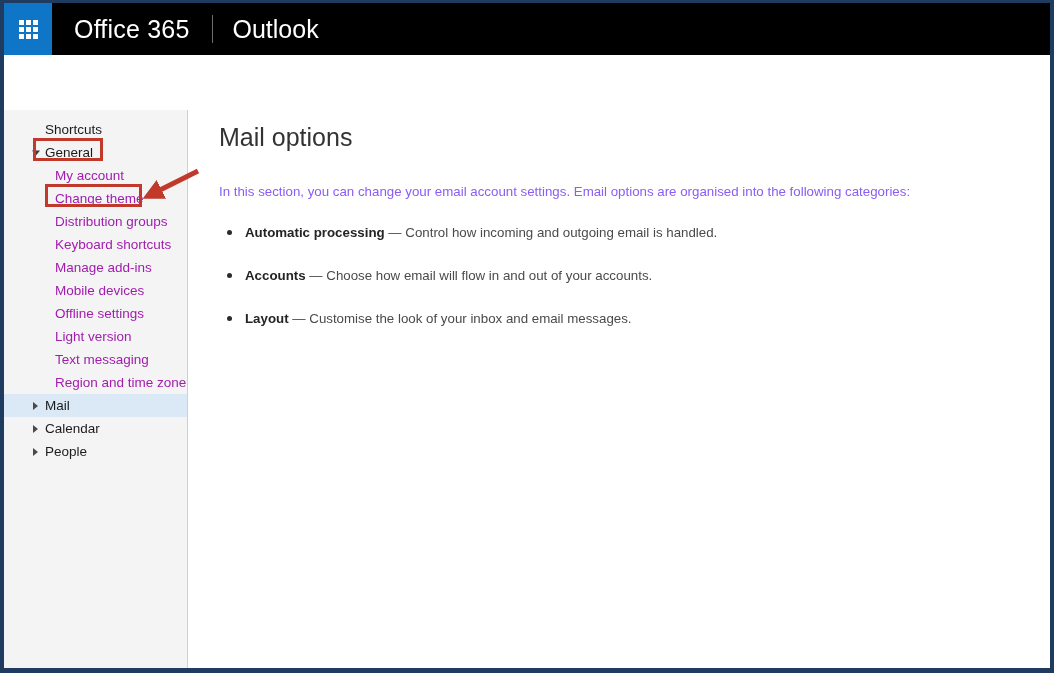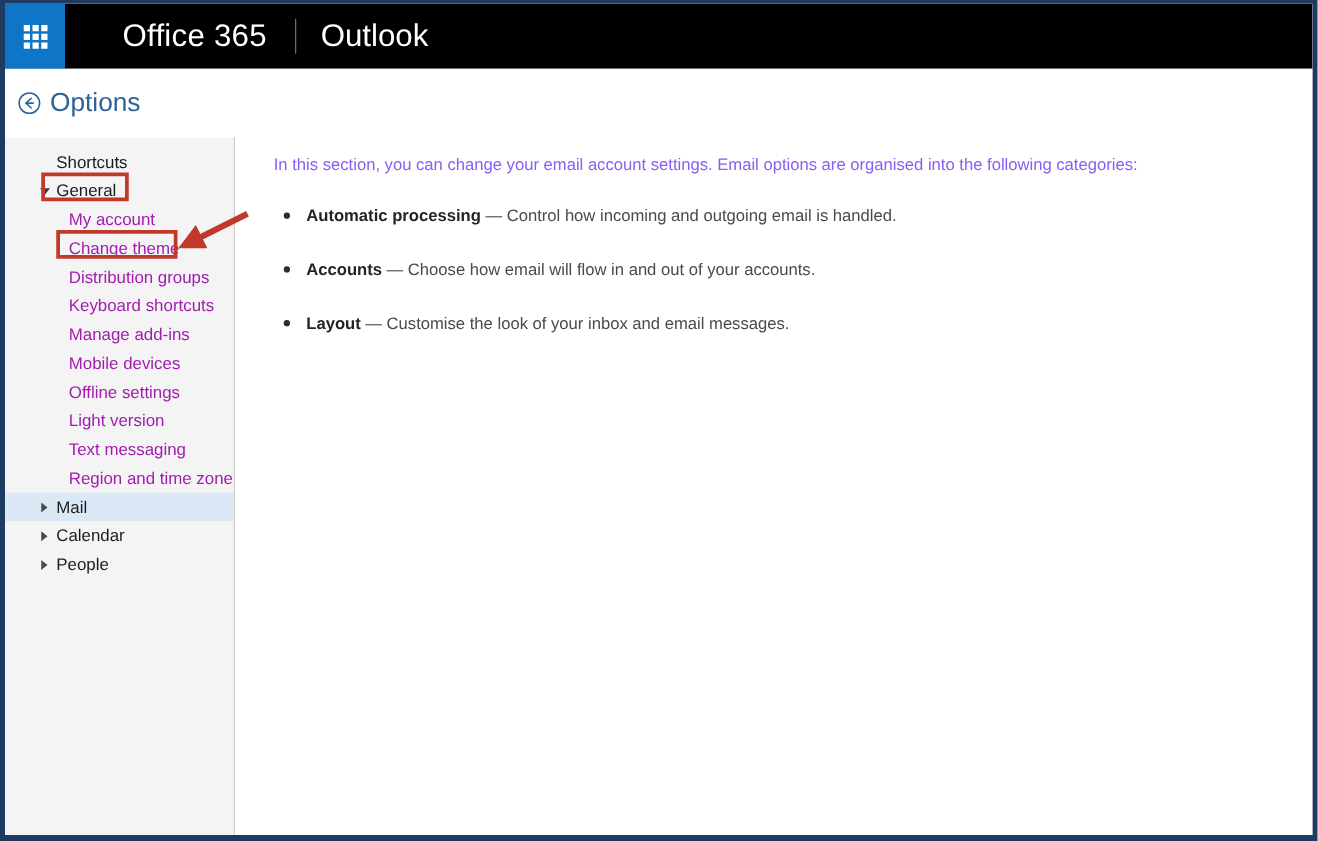--- a/index.html
+++ b/index.html
@@ -65,21 +65,20 @@
   .suite-brand {
     display: flex;
     align-items: center;
     padding: 0 22px 0 22px;
     color: #ffffff;
     font-size: 25px;
     font-weight: 400;
     letter-spacing: 0.2px;
     white-space: nowrap;
     cursor: pointer;
-    margin-left: 24px;
   }
   .suite-divider {
     width: 1px;
     background: #6e6e6e;
     margin: 12px 0;
     flex: 0 0 auto;
   }
   .suite-app {
     display: flex;
     align-items: center;
@@ -280,30 +279,20 @@
           <i></i>
           <i></i>
           <i></i>
       </span>
     </div>
     <div class="suite-brand">Office 365</div>
     <div class="suite-divider"></div>
     <div class="suite-app">Outlook</div>
   </div>
 
-  <div class="options-header">
-    <div class="back-link">
-      <svg class="back-circle" viewBox="0 0 20 20">
-        <circle cx="10" cy="10" r="8.6" fill="none" stroke="#2c6496" stroke-width="1.3"></circle>
-        <path d="M11.6 5.9 L7.1 10 L11.6 14.1" fill="none" stroke="#2c6496" stroke-width="1.3" stroke-linecap="round" stroke-linejoin="round"></path>
-        <line x1="7.3" y1="10" x2="13.2" y2="10" stroke="#2c6496" stroke-width="1.3" stroke-linecap="round"></line>
-      </svg>
-      <span class="options-title">Options</span>
-    </div>
-  </div>
 
   <div class="body-split">
 
     <div class="sidebar">
       <div id="nav-list">
           <div class="nav-item level-top">
             <span>Shortcuts</span>
           </div>
           <div class="nav-item level-top">
             <span class="nav-chevron expanded"></span>
@@ -348,20 +337,21 @@
             <span>Calendar</span>
           </div>
           <div class="nav-item level-top">
             <span class="nav-chevron"></span>
             <span>People</span>
           </div>
         </div>
     </div>
 
     <div class="content">
+      <h1 class="content-title">Mail options</h1>
       <p class="content-intro">In this section, you can change your email account settings. Email options are organised into the following categories:</p>
       <ul class="content-list" id="bullet-list">
           <li><span class="bullet-term">Automatic processing</span><span> — </span><span>Control how incoming and outgoing email is handled.</span></li>
           <li><span class="bullet-term">Accounts</span><span> — </span><span>Choose how email will flow in and out of your accounts.</span></li>
           <li><span class="bullet-term">Layout</span><span> — </span><span>Customise the look of your inbox and email messages.</span></li>
         </ul>
     </div>
 
   </div>
 

